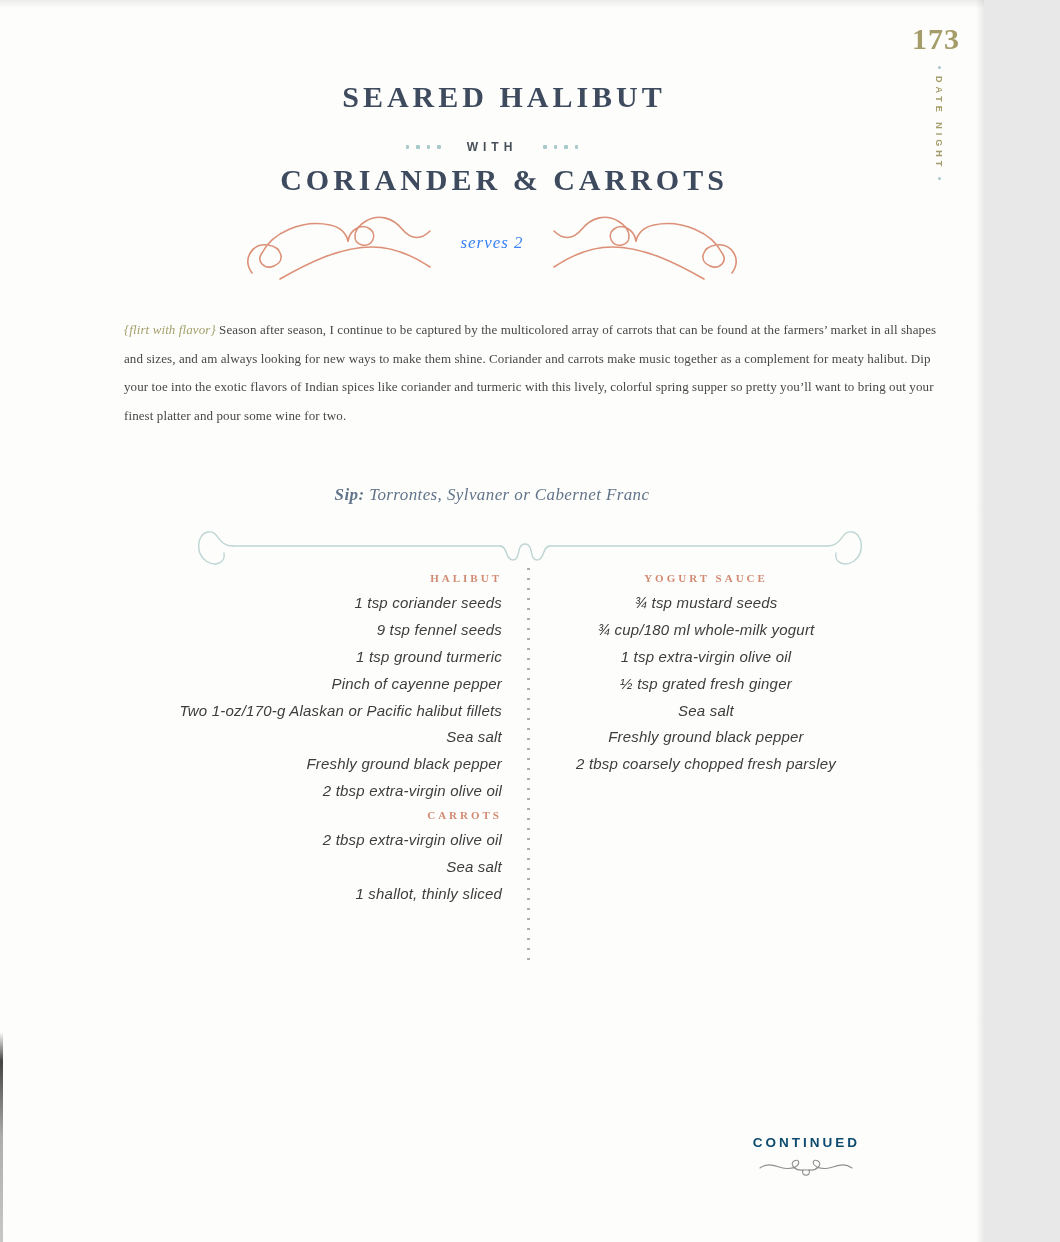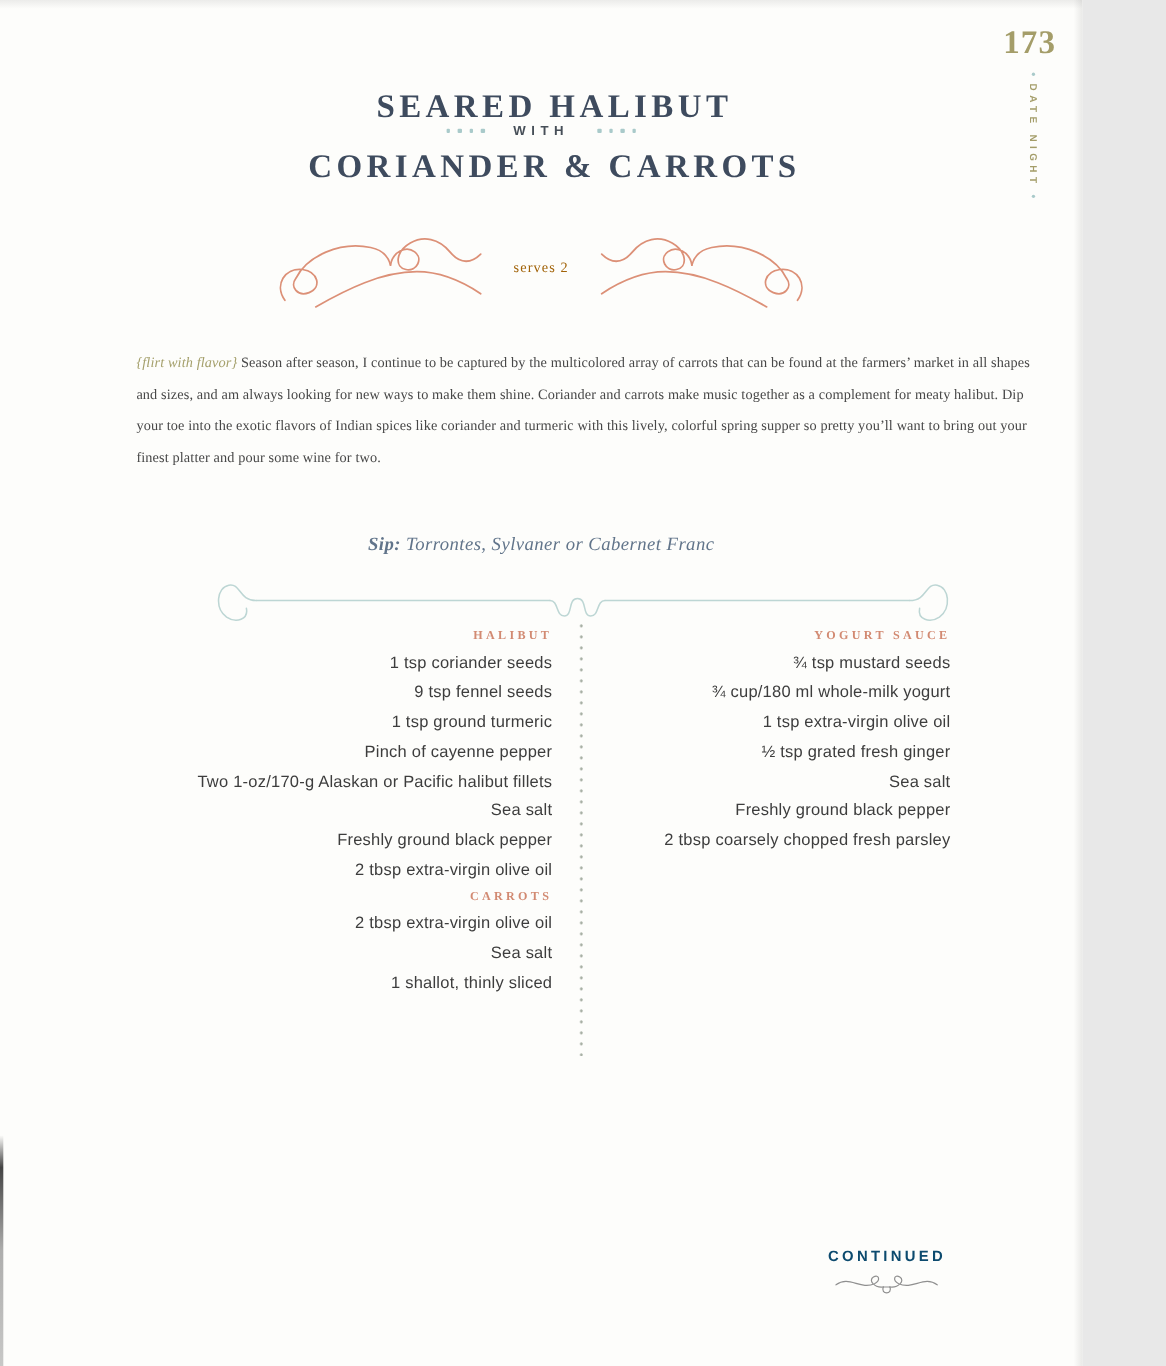--- a/index.html
+++ b/index.html
@@ -21,55 +21,55 @@
              font-size:30px; font-weight:700; letter-spacing:1px; color:#a49d69; }
   .side-label { position:absolute; top:66px; right:40px;
                 display:flex; flex-direction:column; align-items:center; gap:7px; }
   .side-label .word { writing-mode:vertical-rl; font-family:"Liberation Sans", sans-serif;
                 font-size:9px; font-weight:700; letter-spacing:4px; color:#a49d69; }
   .tdot { width:3px; height:3px; border-radius:50%; background:#a9caca; }
 
   
   .title-block { position:absolute; top:82px; left:0; width:100%; text-align:center; color:#3e4b5e; }
   .title-line { font-size:30px; font-weight:700; letter-spacing:4px; line-height:1; margin:0;padding-left:24px; }
-  .with-row { display:flex; justify-content:center; align-items:center; gap:26px; margin:0 0 11px; }
+  .with-row { display:flex; justify-content:center; align-items:center; gap:26px; margin:28px 0 11px; }
   .with-word { font-family:"Liberation Sans", sans-serif; font-size:12px; font-weight:700;
                letter-spacing:5px; color:#474f58; }
   .dot-group { display:flex; gap:7px; }
   .dot-group .tdot { width:3.5px; height:3.5px; border-radius:1px; }
 
   
   .serves-row { position:absolute; top:203px; left:0; width:100%;
                 display:flex; justify-content:center; align-items:center; gap:26px; }
-  .serves { font-size:13px; letter-spacing:1px; color:#a16207; }
+  .serves { font-style:italic; font-size:17px; letter-spacing:1px; color:#3b82f6; }
   .flourish svg { display:block; }
 
   
   .intro { position:absolute; top:303px; left:124px; width:818px;
            font-size:13px; line-height:28.7px; color:#474747; letter-spacing:.1px; }
   .intro .lead { font-style:italic; color:#a5a06c; }
 
   .sip { position:absolute; top:485px; left:0; width:100%; text-align:center;
          font-style:italic; font-size:17px; color:#61748a; letter-spacing:.4px; }
   .sip .sip-label { font-weight:700; }
 
   
   .bracket { position:absolute; top:526px; left:195px; }
   .divider { position:absolute; left:527px; top:564px; height:396px; width:3px;
              background-image:radial-gradient(circle, #a8b0a5 1.1px, rgba(168,176,165,0) 1.5px);
              background-size:3px 10px; background-repeat:repeat-y; }
 
   
   .col { position:absolute; top:572px; font-family:"Liberation Sans", sans-serif; }
   .col-left  { left:148px; width:354px; text-align:right; }
-  .col-right { left:524px; width:340px; text-align:right; }
+  .col-right { left:536px; width:340px; text-align:center; }
   .ing-header { font-family:Liberation Serif, serif; font-size:11px; font-weight:700;
                 letter-spacing:3px; color:#d28a72; margin:0 0 10px; }
   .ing-header.second { margin-top:1px; }
-  .ing { font-size:15px; color:#3d3d3d; letter-spacing:.2px; line-height:1.22; margin:0 0 8.6px; }
+  .ing { font-size:15px; color:#3d3d3d; letter-spacing:.2px; line-height:1.22; margin:0 0 8.6px;font-style:italic; }
 
   
   .continued { position:absolute; top:1133px; right:124px; text-align:center; }
   .continued .word { font-family:"Liberation Sans", sans-serif; font-size:13.5px; font-weight:700;
                      letter-spacing:3px; color:#0c4a6e; }
   .continued svg { display:block; margin:5px auto 0; }
 </style>
 </head>
 <body>
 

